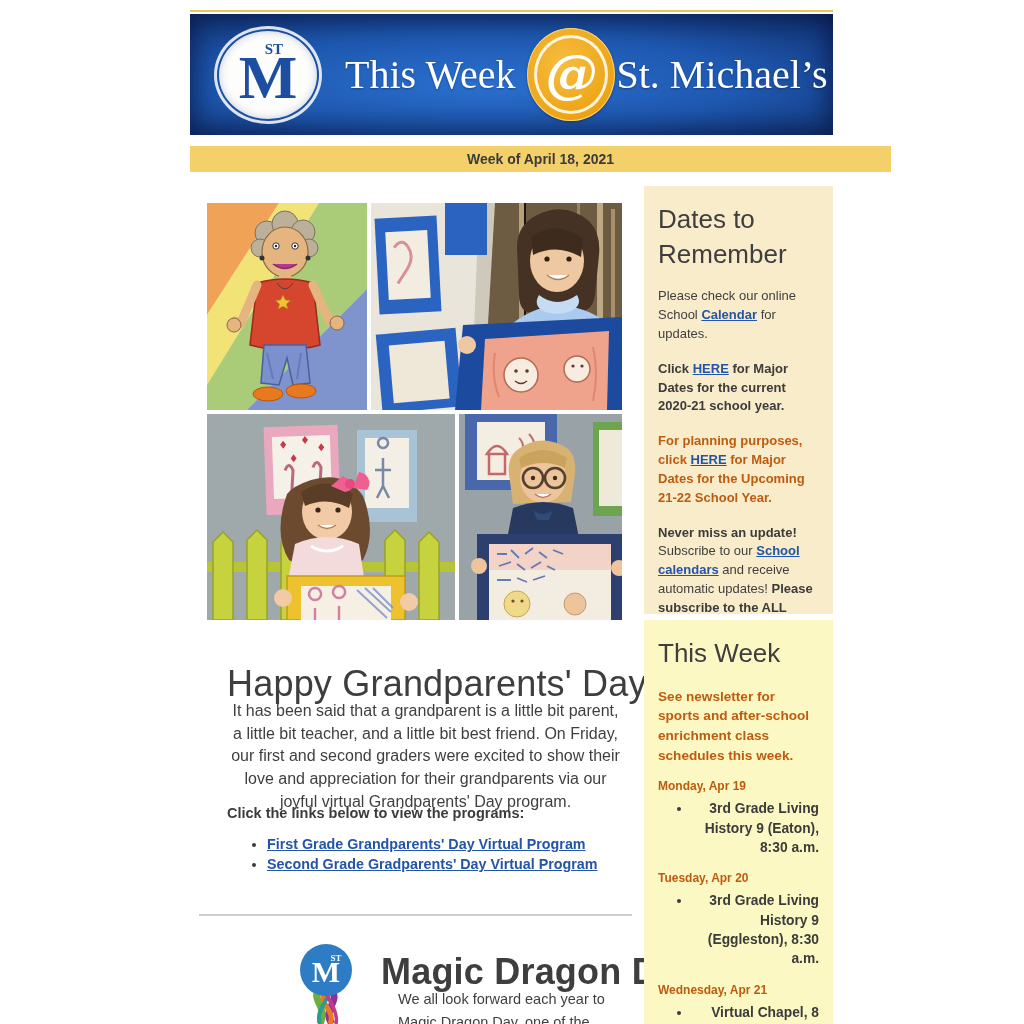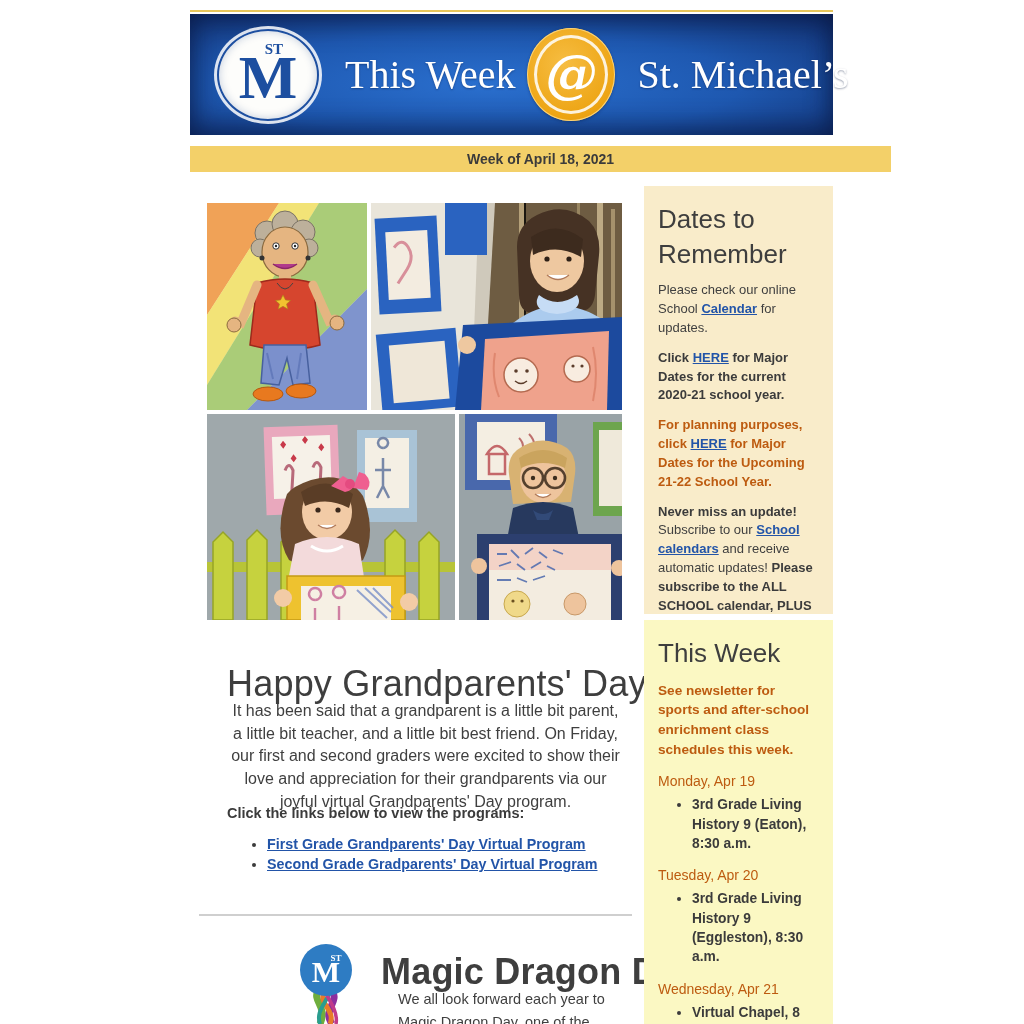--- a/index.html
+++ b/index.html
@@ -33,21 +33,21 @@
   }
   .logo-ellipse .sup{
     position:absolute;left:56%;top:10px;transform:translateX(-50%);
     font-family:"Liberation Serif",serif;font-weight:700;font-size:15px;color:var(--logo-blue);
   }
   .banner-title{
     font-family:"Liberation Serif",serif;color:#ffffff;font-size:40px;white-space:nowrap;
     text-shadow:0 1px 2px rgba(0,20,60,.4);
   }
   .bt1{margin-left:26px;}
-  .bt2{margin-left:22px;}
+  .bt2{margin-left:1px;}
   .at-badge{
     width:88px;height:93px;margin-left:12px;flex:0 0 auto;border-radius:50%;
     background:radial-gradient(circle at 42% 38%, #f6bd42 0%, var(--at-gold) 70%, #df920c 100%);
     box-shadow:inset 0 0 0 1px #f8d27a, inset 0 0 0 7px rgba(247,214,138,.0), 0 1px 3px rgba(0,20,60,.35);
     position:relative;
   }
   .at-badge::after{content:"";position:absolute;inset:7px;border-radius:50%;border:3px solid rgba(255,255,255,.85);}
   .at-badge .at{
     position:absolute;left:50%;top:50%;transform:translate(-50%,-52%);z-index:2;
     font-family:"DejaVu Serif",serif;font-style:italic;font-weight:700;font-size:52px;color:#ffffff;
@@ -75,27 +75,27 @@
 
   .dragon-logo{position:absolute;left:290px;top:944px;width:72px;height:80px;}
   .dragon-head{left:381px;top:951px;font-weight:bold;}
   .dragon-body{position:absolute;left:398px;top:988px;width:232px;font-size:14.5px;line-height:1.6;color:var(--body);}
 
   
   .box{position:absolute;left:644px;width:189px;padding:10px 14px;overflow:hidden;}
   .box-dates{top:186px;height:428px;background:var(--cream);}
   .box-week{top:620px;height:404px;background:var(--pale-yellow);}
   .box h2{font-size:26px;font-weight:400;color:var(--heading);line-height:1.33;margin:6px 0 8px;}
-  .box p{font-size:13px;line-height:1.45;margin:10px 0 11px;color:var(--body);}
+  .box p{font-size:13px;line-height:1.45;margin:16px 0 11px;color:var(--body);}
   .box .b{font-weight:700;color:#3b3b3b;}
   .box .orange{color:var(--orange);font-weight:700;}
   .box a{color:var(--link);font-weight:700;text-decoration:underline;}
-  .day-head{font-size:14px;font-weight:400;color:var(--orange);margin:14px 0 6px;}
+  .day-head{font-size:12px;font-weight:700;color:var(--orange);margin:14px 0 6px;}
   .week-note{font-size:13.6px !important;}
-  .box-week ul{list-style:disc;padding-left:34px;margin:4px 0 2px;}
+  .box-week ul{list-style:disc;padding-left:34px;margin:4px 0 2px;text-align:right;}
   .box-week li{font-size:13.8px;line-height:1.4;font-weight:700;color:#3b3b3b;margin-bottom:3px;}
 </style>
 </head>
 <body>
 
 <div id="canvas">
 
   <div class="goldline"></div>
 
   <div class="banner">

